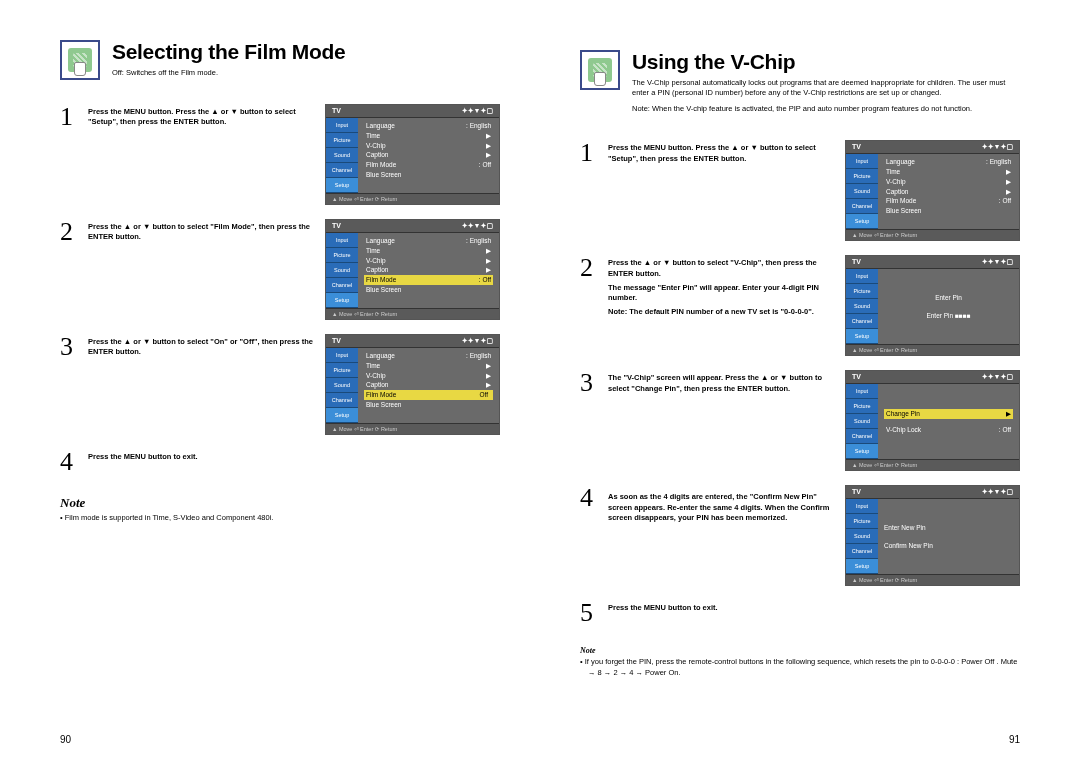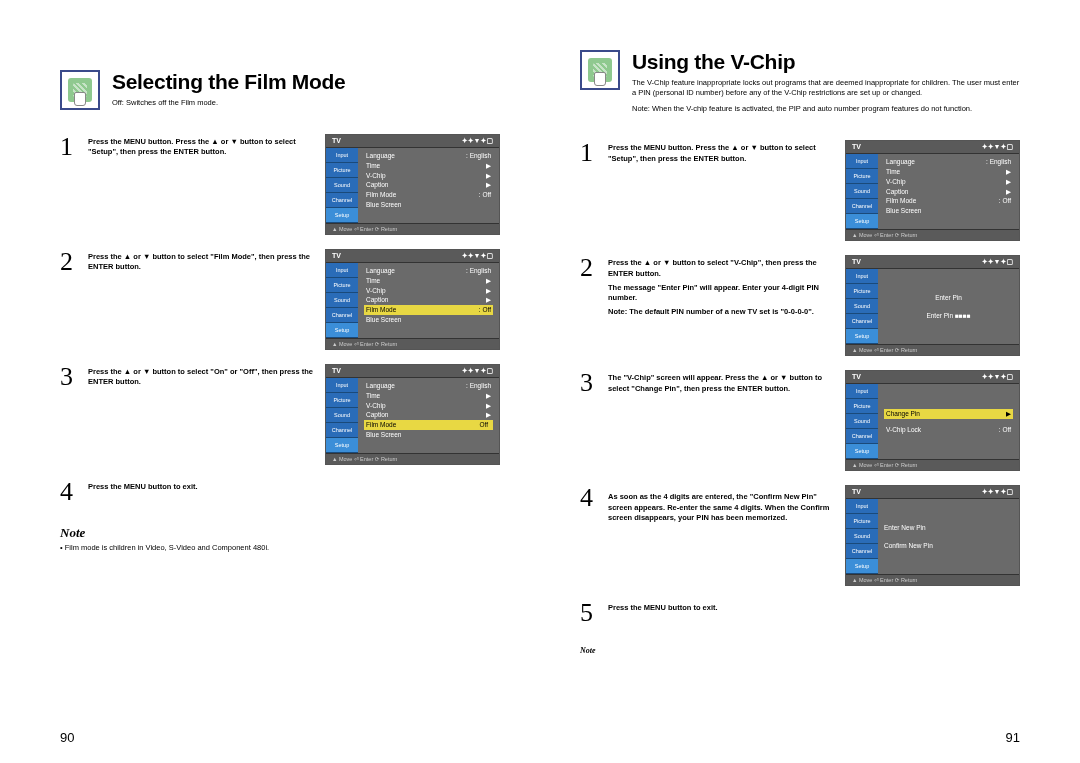--- a/index.html
+++ b/index.html
@@ -7,21 +7,21 @@
     font-family: "Helvetica Neue", Arial, sans-serif;
     background: #fff;
     width: 1080px;
     height: 763px;
     display: flex;
     font-size: 8px;
     color: #000;
   }
   .page {
     width: 540px;
-    padding: 70px 40px 20px 60px;
+    padding: 40px 40px 20px 60px;
     position: relative;
   }
   .page.right { padding: 50px 60px 20px 40px; }
   .header {
     display: flex;
     align-items: flex-start;
     gap: 12px;
     margin-bottom: 20px;
   }
   .icon-box {
@@ -149,21 +149,21 @@
   .note-bullet {
     font-size: 7.5px;
     line-height: 1.35;
     padding-left:8px;
     text-indent:-8px;
   }
   .note-bullet::before { content:"• "; }
   .page-num {
     position: absolute;
     bottom: 18px;
-    font-size: 13px;
+    font-size: 10px;
   }
   .page .page-num { left: 60px; }
   .page.right .page-num { right: 60px; left:auto; }
   .content-block { margin-left: 0px; }
 </style>
 </head>
 <body>
 
 <div class="page">
   <div class="header">
@@ -317,36 +317,36 @@
       </div>
     </div>
 
     <div class="step-row">
       <div class="step-num">4</div>
       <div class="step-text">Press the MENU button to exit.</div>
     </div>
 
     <div>
       <div class="note-heading">Note</div>
-      <div class="note-bullet">Film mode is children in Video, S-Video and Component 480i.</div>
+      <div class="note-bullet">Film mode is supported in Time, S-Video and Component 480i.</div>
     </div>
   </div>
 
   <div class="page-num">90</div>
 </div>
 
 <div class="page right">
   <div class="header">
     <div class="icon-box">
       <div class="icon-inner"></div>
       <div class="icon-hand"></div>
     </div>
     <div class="header-text">
       <div class="title">Using the V-Chip</div>
-      <div class="intro">The V-Chip feature inappropriate locks out programs that are deemed inappropriate for children. The user must enter a PIN (personal ID number) before any of the V-Chip restrictions are set up or changed.</div>
+      <div class="intro">The V-Chip personal automatically locks out programs that are deemed inappropriate for children. The user must enter a PIN (personal ID number) before any of the V-Chip restrictions are set up or changed.</div>
       <div class="intro">Note: When the V-chip feature is activated, the PIP and auto number program features do not function.</div>
     </div>
   </div>
 
   <div class="content-block">
 
     <div class="step-row">
       <div class="step-num">1</div>
       <div class="step-text">Press the MENU button. Press the ▲ or ▼ button to select "Setup", then press the ENTER button.</div>
       <div class="tv-screen">
@@ -479,17 +479,18 @@
       </div>
     </div>
 
     <div class="step-row">
       <div class="step-num">5</div>
       <div class="step-text">Press the MENU button to exit.</div>
     </div>
 
     <div>
       <div class="note-heading sm">Note</div>
+      <div class="note-bullet">If you forget the PIN, press the remote-control buttons in the following sequence, which resets the pin to 0-0-0-0 : Power Off .  Mute → 8 → 2 → 4 → Power On.</div>
     </div>
   </div>
 
   <div class="page-num">91</div>
 </div>
 
 </body></html>

